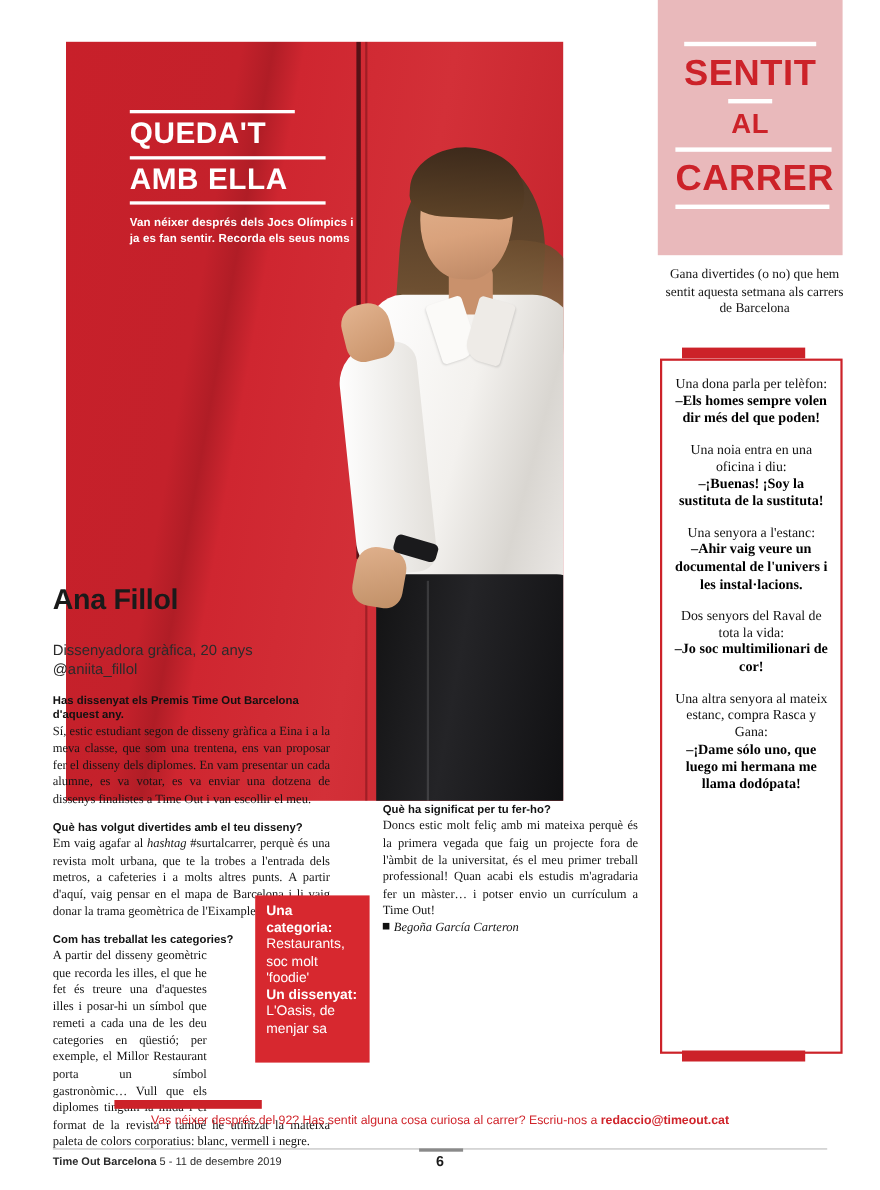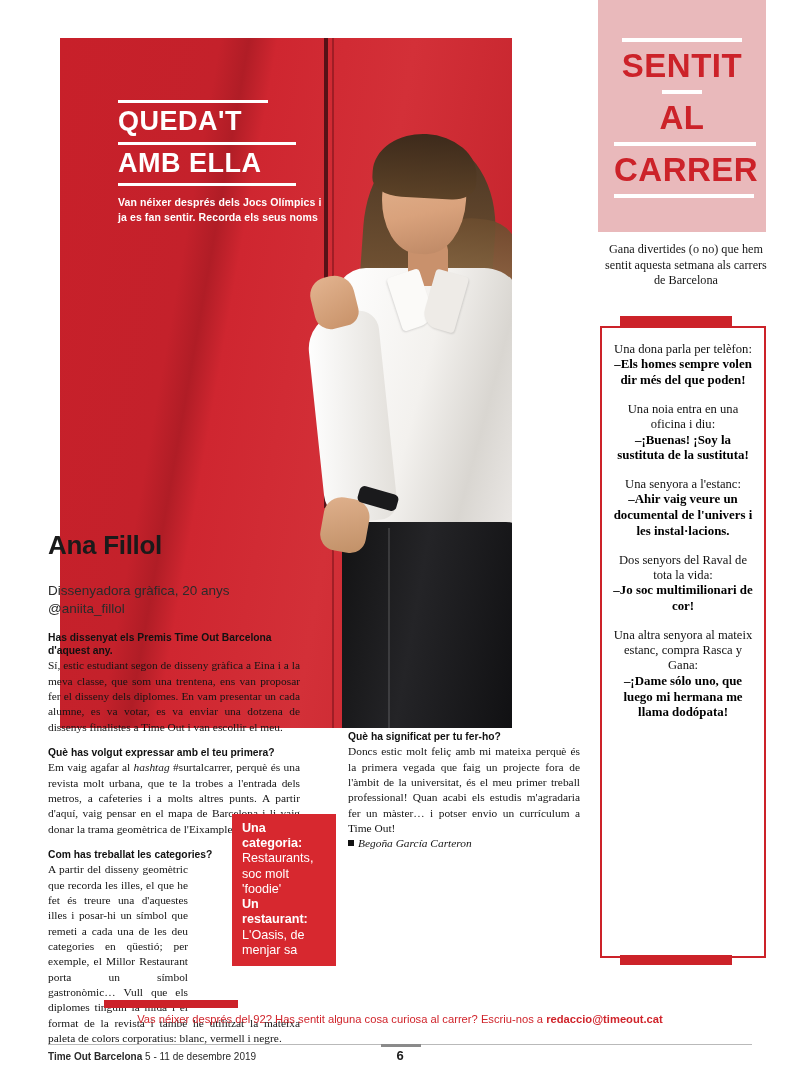--- a/index.html
+++ b/index.html
@@ -203,21 +203,21 @@
   .sb-rule.r2 { width: 40px; }
   .sb-rule.r3 { width: 142px; }
   .sb-rule.r4 { width: 140px; }
   .sb-word {
     font-family: "Liberation Sans", sans-serif;
     font-weight: bold; color: #cc2229;
     line-height: 1; padding: 7px 0 8px;
     letter-spacing: .5px;
   }
   .sb-word.w1 { font-size: 33px; }
-  .sb-word.w2 { font-size: 33px; }
+  .sb-word.w2 { font-size: 25px; }
   .sb-word.w3 { font-size: 33px; }
 
   .sb-intro {
     position: absolute; left: 598px; top: 242px; width: 176px;
     text-align: center; font-size: 12.2px; line-height: 1.28; color: #161616;
   }
 
   .sb-topbar {
     position: absolute; left: 620px; top: 316px;
     width: 112px; height: 10px; background: #cc2229;
@@ -313,39 +313,39 @@
       <span>Dissenyadora gràfica, 20 anys</span><br>
       <span>@aniita_fillol</span>
     </div>
 
     <div class="qa">
       <div class="q">Has dissenyat els Premis Time Out Barcelona d'aquest any.</div>
       <div class="a">Sí, estic estudiant segon de disseny gràfica a Eina i a la meva classe, que som una trentena, ens van proposar fer el disseny dels diplomes. En vam presentar un cada alumne, es va votar, es va enviar una dotzena de dissenys finalistes a Time Out i van escollir el meu.</div>
     </div>
 
     <div class="qa">
-      <div class="q">Què has volgut expressar amb el teu primera?</div>
+      <div class="q">Què has volgut divertides amb el teu disseny?</div>
       <div class="a">
         <span>Em vaig agafar al </span><em>hashtag</em><span> #surtalcarrer, perquè és una revista molt urbana, que te la trobes a l'entrada dels metros, a cafeteries i a molts altres punts. A partir d'aquí, vaig pensar en el mapa de Barcelona i li vaig donar la trama geomètrica de l'Eixample.</span>
       </div>
     </div>
 
     <div class="qa">
       <div class="q">Com has treballat les categories?</div>
       <div class="a">
         <span class="float-spacer"></span>
         <span>A partir del disseny geomètric que recorda les illes, el que he fet és treure una d'aquestes illes i posar-hi un símbol que remeti a cada una de les deu categories en qüestió; per exemple, el Millor Restaurant porta un símbol gastronòmic… Vull que els diplomes tinguin la mida i el format de la revista i també he utilitzat la mateixa paleta de colors corporatius: blanc, vermell i negre.</span>
       </div>
     </div>
   </div>
 
   <div class="callout">
     <div class="c-lbl">Una categoria:</div>
     <div class="c-val">Restaurants, soc molt 'foodie'</div>
-    <div class="c-lbl">Un restaurant:</div>
+    <div class="c-lbl">Un dissenyat:</div>
     <div class="c-val">L'Oasis, de menjar sa</div>
   </div>
 
   <div class="col-mid">
     <div class="qa" style="margin-top:0">
       <div class="q">Què ha significat per tu fer-ho?</div>
       <div class="a">Doncs estic molt feliç amb mi mateixa perquè és la primera vegada que faig un projecte fora de l'àmbit de la universitat, és el meu primer treball professional! Quan acabi els estudis m'agradaria fer un màster… i potser envio un currículum a Time Out!</div>
       <div class="byline"><span class="sq"></span><span>Begoña García Carteron</span></div>
     </div>
   </div>

